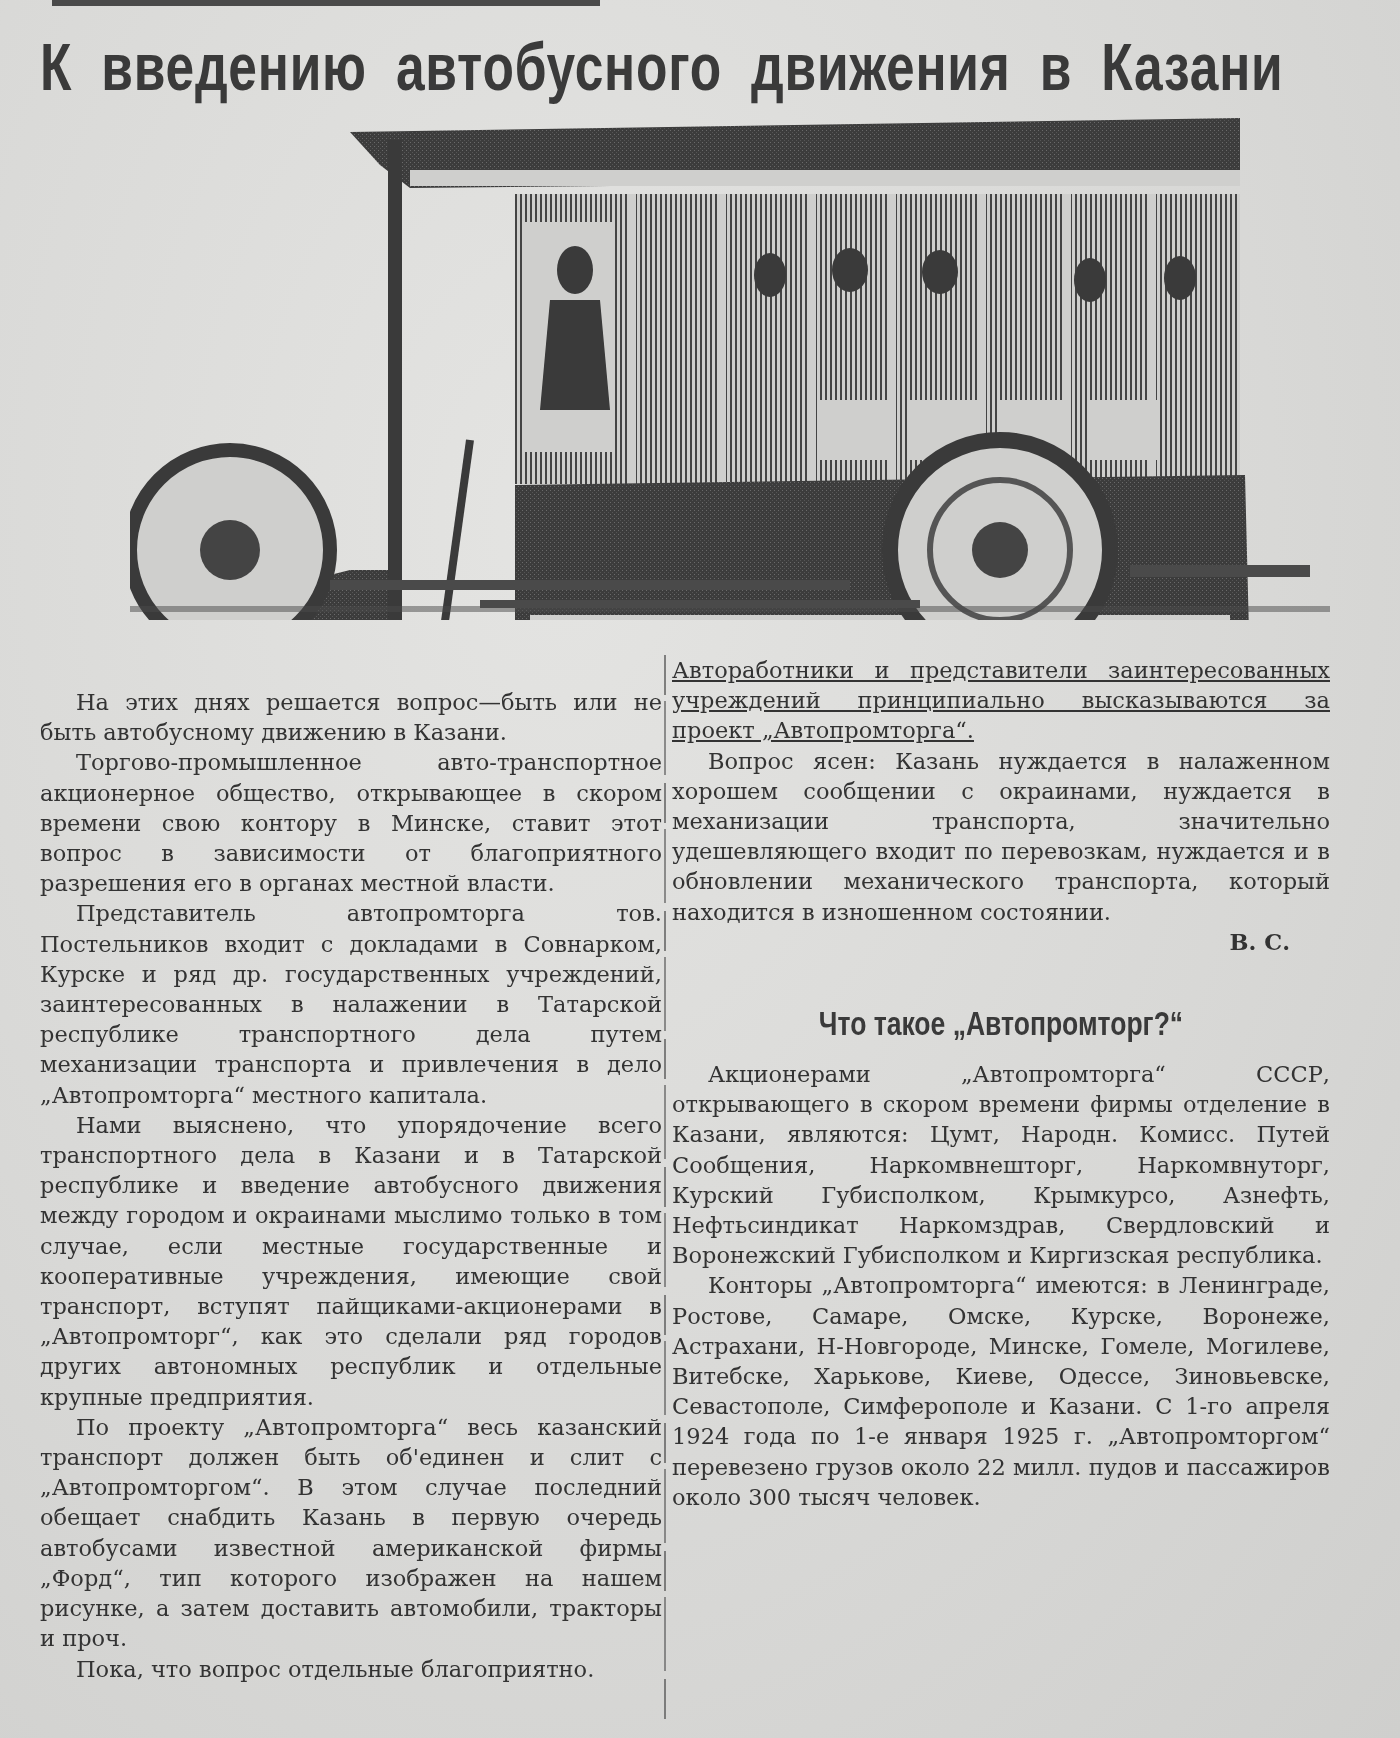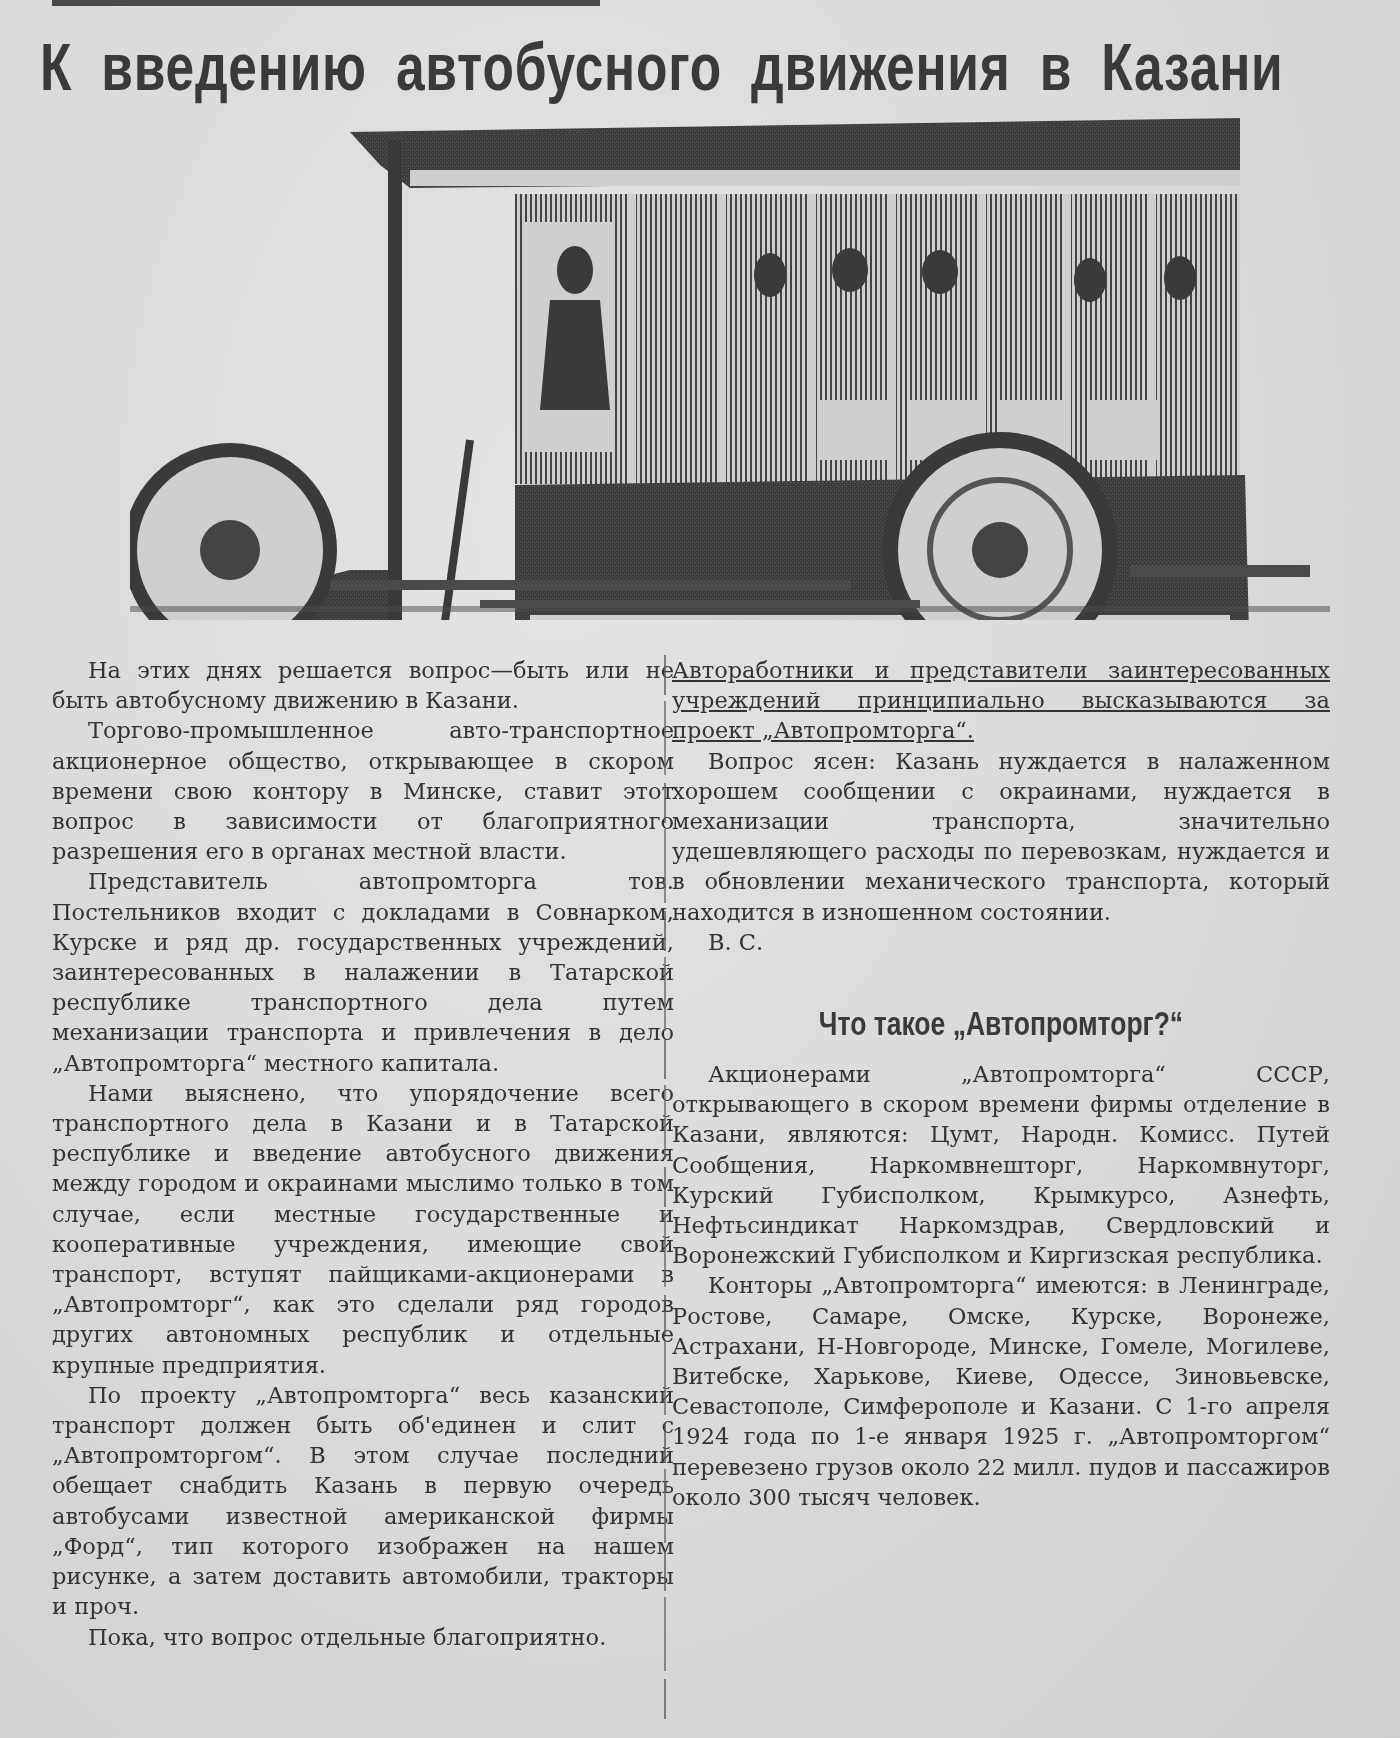--- a/index.html
+++ b/index.html
@@ -34,30 +34,30 @@
   .illustration {
     position: absolute; left: 130px; top: 110px; width: 1200px; height: 510px;
   }
   .column {
     position: absolute; top: 655px;
     font-size: 22.5px;
     line-height: 30.2px;
     text-align: justify;
     color: #333;
   }
-  .col-left { left: 52px; width: 622px; }
+  .col-left { left: 40px; width: 622px; margin-top: 32px; }
   .col-right { left: 672px; width: 658px; }
   .column p { margin: 0; text-indent: 1.6em; }
   .column p.noindent { text-indent: 0; text-decoration: underline; }
   .col-divider {
     position: absolute; left: 664px; top: 655px; width: 2px; height: 1070px;
     background: repeating-linear-gradient(to bottom, #555 0 40px, transparent 40px 46px, #666 46px 120px, transparent 120px 128px);
     opacity: 0.7;
   }
-  .signature { font-weight: normal; padding-right: 40px; margin-top: -30px; }
+  .signature { text-align: right; font-weight: bold; padding-right: 40px; margin-top: -30px; }
   .subhead {
     font-family: "Liberation Sans", sans-serif;
     font-weight: bold;
     font-size: 34px;
     line-height: 60px;
     text-align: center;
     margin: 36px 0 6px 0;
     color: #3a3a3a;
     transform: scaleX(0.78);
   }
@@ -158,20 +158,20 @@
     <p>Представитель автопромторга тов. Постельников входит с докладами в Совнарком, Курске и ряд др. государственных учреждений, заинтересованных в налажении в Татарской республике транспортного дела путем механизации транспорта и привлечения в дело „Автопромторга“ местного капитала.</p>
     <p>Нами выяснено, что упорядочение всего транспортного дела в Казани и в Татарской республике и введение автобусного движения между городом и окраинами мыслимо только в том случае, если местные государственные и кооперативные учреждения, имеющие свой транспорт, вступят пайщиками-акционерами в „Автопромторг“, как это сделали ряд городов других автономных республик и отдельные крупные предприятия.</p>
     <p>По проекту „Автопромторга“ весь казанский транспорт должен быть об'единен и слит с „Автопромторгом“. В этом случае последний обещает снабдить Казань в первую очередь автобусами известной американской фирмы „Форд“, тип которого изображен на нашем рисунке, а затем доставить автомобили, тракторы и проч.</p>
     <p>Пока, что вопрос отдельные благоприятно.</p>
   </div>
 
   <div class="col-divider"></div>
 
   <div class="column col-right">
     <p class="noindent">Автоработники и представители заинтересованных учреждений принципиально высказываются за проект „Автопромторга“.</p>
-    <p>Вопрос ясен: Казань нуждается в налаженном хорошем сообщении с окраинами, нуждается в механизации транспорта, значительно удешевляющего расходы по перевозкам, нуждается и в обновлении механического транспорта, который находится в изношенном состоянии.</p>
+    <p>Вопрос ясен: Казань нуждается в налаженном хорошем сообщении с окраинами, нуждается в механизации транспорта, значительно удешевляющего входит по перевозкам, нуждается и в обновлении механического транспорта, который находится в изношенном состоянии.</p>
     <p class="signature">В. С.</p>
 
     <div class="subhead">Что такое „Автопромторг?“</div>
     <p>Акционерами „Автопромторга“ СССР, открывающего в скором времени фирмы отделение в Казани, являются: Цумт, Народн. Комисс. Путей Сообщения, Наркомвнешторг, Наркомвнуторг, Курский Губисполком, Крымкурсо, Азнефть, Нефтьсиндикат Наркомздрав, Свердловский и Воронежский Губисполком и Киргизская республика.</p>
     <p>Конторы „Автопромторга“ имеются: в Ленинграде, Ростове, Самаре, Омске, Курске, Воронеже, Астрахани, Н-Новгороде, Минске, Гомеле, Могилеве, Витебске, Харькове, Киеве, Одессе, Зиновьевске, Севастополе, Симферополе и Казани. С 1-го апреля 1924 года по 1-е января 1925 г. „Автопромторгом“ перевезено грузов около 22 милл. пудов и пассажиров около 300 тысяч человек.</p>
   </div>
 </div>
 
 </body></html>

